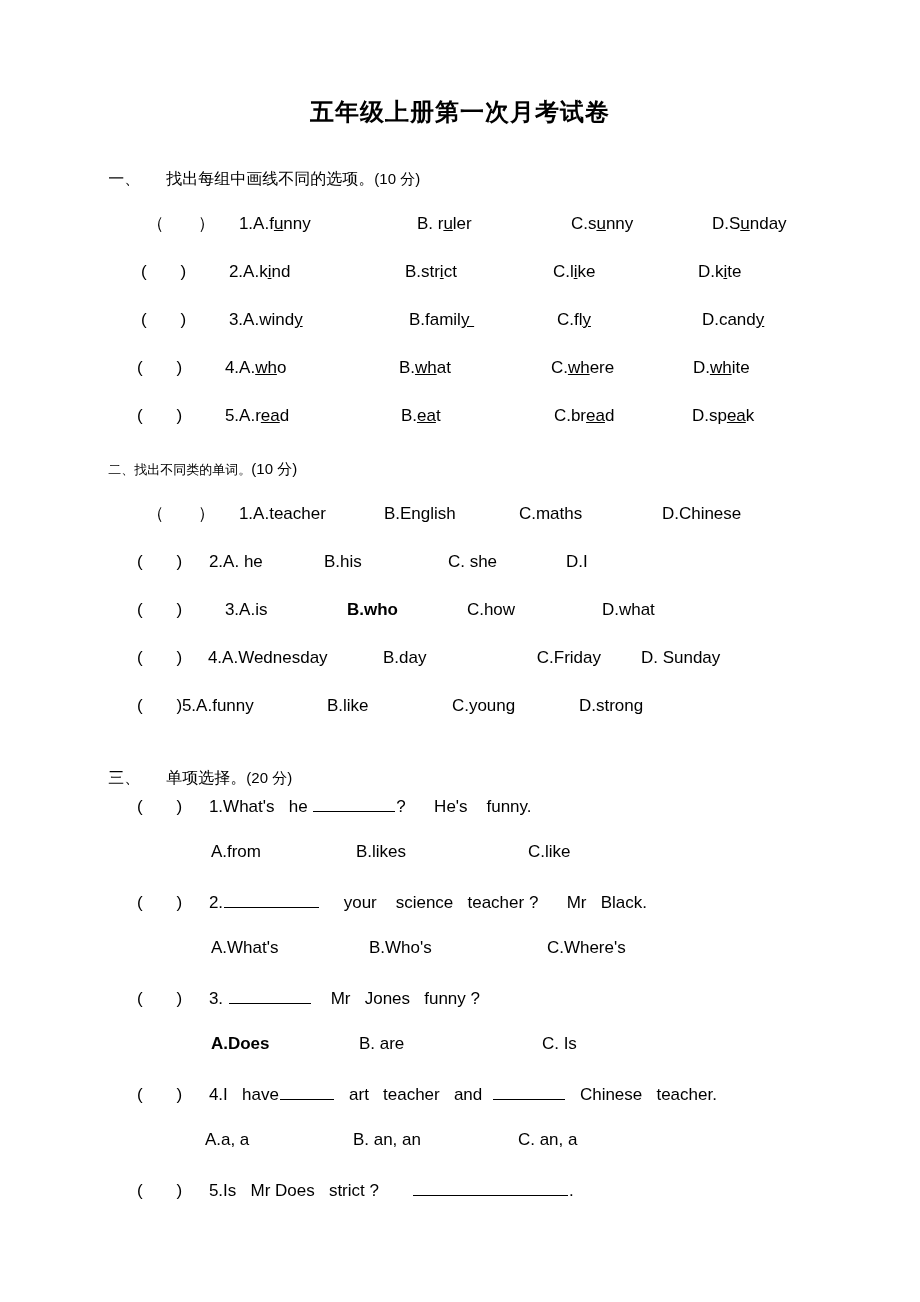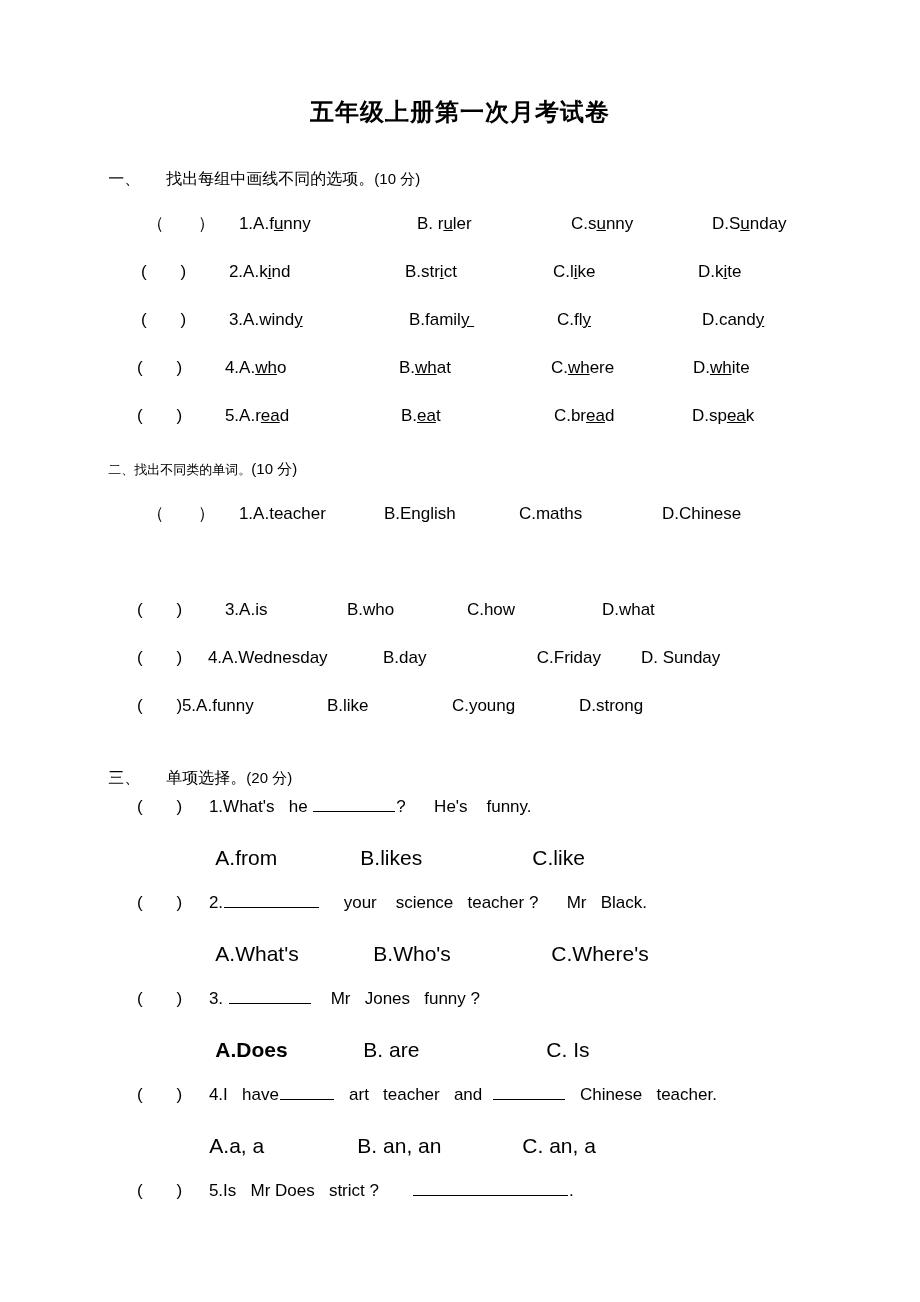--- a/index.html
+++ b/index.html
@@ -61,21 +61,21 @@
     position: absolute;
     white-space: pre;
     font-family: "Liberation Sans", "DejaVu Sans", sans-serif;
     font-size: 17px;
     line-height: 1;
   }
   .opts-row {
     position: absolute;
     white-space: pre;
     font-family: "Liberation Sans", "DejaVu Sans", sans-serif;
-    font-size: 21px;
+    font-size: 17px;
     line-height: 1;
   }
   .col {
     display: inline-block;
     white-space: pre;
   }
   u.mark {
     text-decoration: underline;
     text-underline-offset: 1px;
   }
@@ -119,23 +119,26 @@
   </div>
 
   <div class="section-head small" style="top:440px;">
     <span class="cn">二、</span><span class="cn">找出不同类的单词。</span><span class="marks">(10 分)</span>
   </div>
 
   <div class="qrow" style="top:488px; left:128px;">
     <span class="col" style="width:92px;">（　　）</span><span class="col" style="width:145px;"><span>1.</span><span>A.teacher</span></span><span class="col" style="width:135px;">B.English</span><span class="col" style="width:143px;">C.maths</span><span class="col">D.Chinese</span>
   </div>
 
+  <div class="qrow" style="top:536px; left:118px;">
+    <span class="col" style="width:72px;">(　　)</span><span class="col" style="width:115px;"><span>2.</span><span>A. he</span></span><span class="col" style="width:124px;">B.his</span><span class="col" style="width:118px;">C. she</span><span class="col">D.I</span>
+  </div>
 
   <div class="qrow" style="top:584px; left:118px;">
-    <span class="col" style="width:88px;">(　　)</span><span class="col" style="width:122px;"><span>3.</span><span>A.is</span></span><span class="col" style="width:120px;">B.who</span><span class="col" style="width:135px;">C.how</span><span class="col">D.what</span>
+    <span class="col" style="width:88px;">(　　)</span><span class="col" style="width:122px;"><span>3.</span><span>A.is</span></span><span class="col" style="width:120px;font-weight:bold;">B.who</span><span class="col" style="width:135px;">C.how</span><span class="col">D.what</span>
   </div>
 
   <div class="qrow" style="top:632px; left:118px;">
     <span class="col" style="width:45px;">(　　)</span><span class="col" style="width:175px;padding-left:26px;"><span>4.</span><span>A.Wednesday</span></span><span class="col" style="width:114px;">B.day</span><span class="col" style="width:144px;text-align:center;">C.Friday</span><span class="col">D. Sunday</span>
   </div>
 
   <div class="qrow" style="top:680px; left:118px;">
     <span class="col" style="width:45px;">(　　)</span><span class="col" style="width:145px;"><span>5.</span><span>A.funny</span></span><span class="col" style="width:125px;">B.like</span><span class="col" style="width:127px;">C.young</span><span class="col">D.strong</span>
   </div>
 

